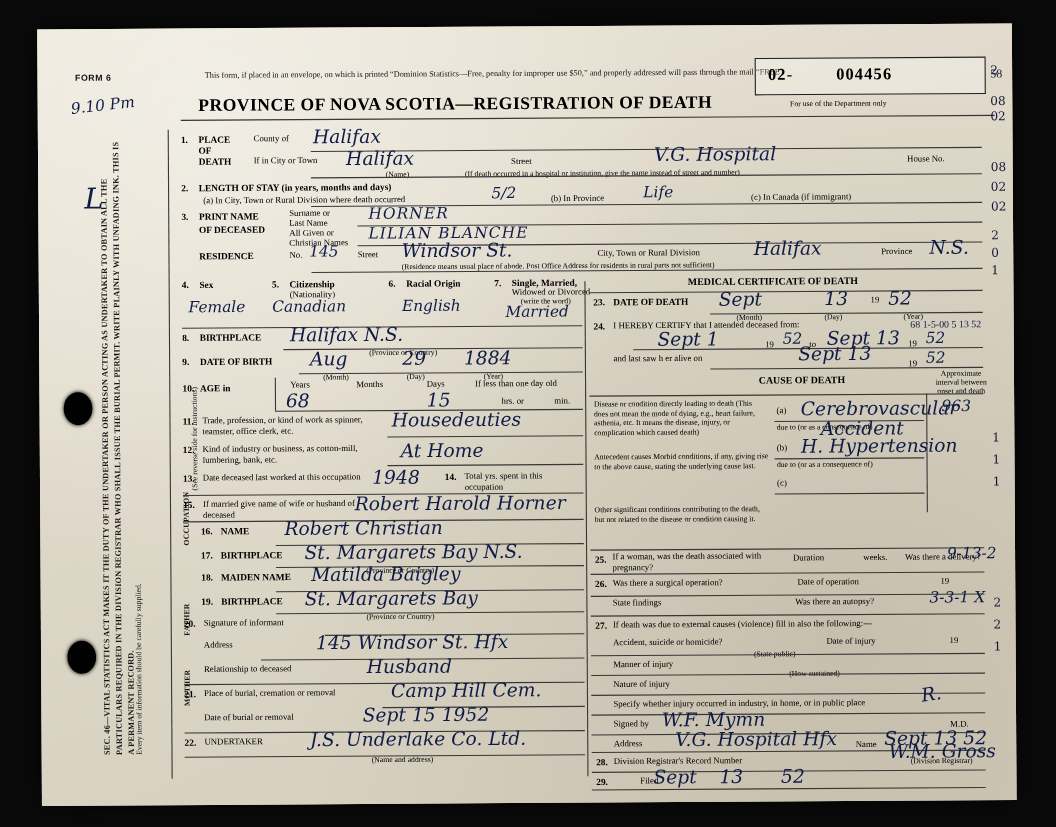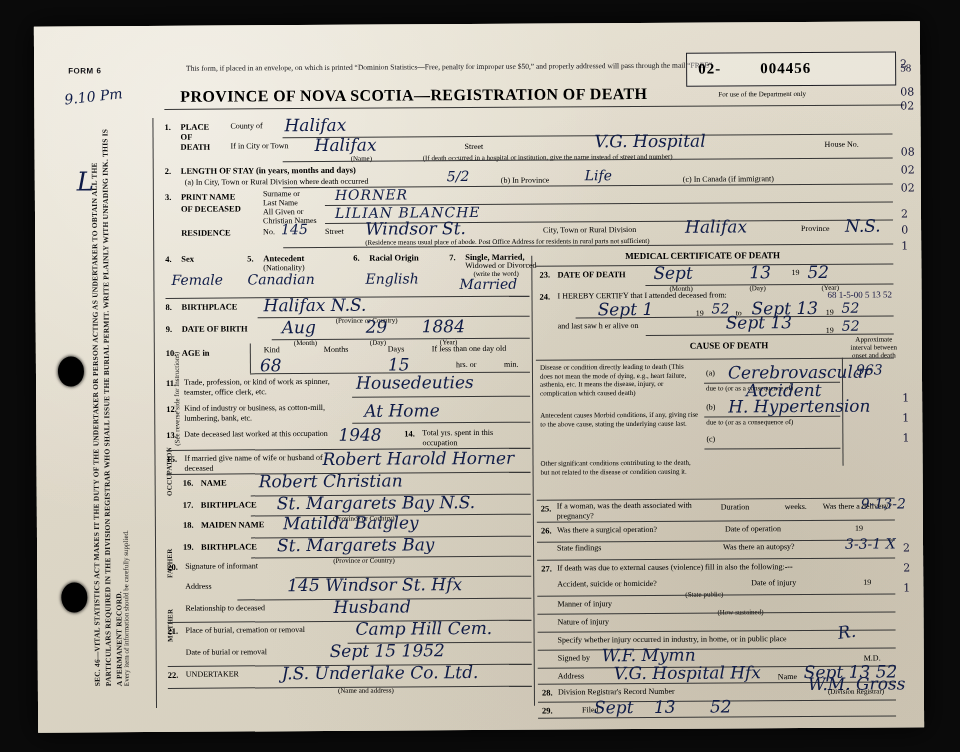--- a/index.html
+++ b/index.html
@@ -153,21 +153,21 @@
     <div class="a hand hwbig" style="left:650px;top:194px;">Halifax</div>
     <div class="a lbl2" style="left:766px;top:202px;">Province</div>
     <div class="a hand hwbig" style="left:810px;top:194px;">N.S.</div>
     <div class="rule" style="left:248px;top:222px;width:610px;"></div>
 
     <div class="a lbl" style="left:130px;top:228px;">4.</div>
     <div class="a lbl" style="left:146px;top:228px;">Sex</div>
     <div class="a hand hwmed" style="left:136px;top:246px;">Female</div>
 
     <div class="a lbl" style="left:212px;top:228px;">5.</div>
-    <div class="a lbl" style="left:228px;top:228px;">Antecedent</div>
+    <div class="a lbl" style="left:228px;top:228px;">Citizenship</div>
     <div class="a lbl2" style="left:228px;top:238px;">(Nationality)</div>
     <div class="a hand hwmed" style="left:212px;top:246px;">Canadian</div>
 
     <div class="a lbl" style="left:318px;top:228px;">6.</div>
     <div class="a lbl" style="left:334px;top:228px;">Racial Origin</div>
     <div class="a hand hwmed" style="left:330px;top:246px;">English</div>
 
     <div class="a lbl" style="left:414px;top:228px;">7.</div>
     <div class="a lbl" style="left:430px;top:228px;">Single, Married,</div>
     <div class="a lbl2" style="left:430px;top:237px;">Widowed or Divorced</div>
@@ -186,21 +186,21 @@
     <div class="a hand hwbig" style="left:246px;top:292px;">Aug</div>
     <div class="a hand hwbig" style="left:330px;top:292px;">29</div>
     <div class="a hand hwbig" style="left:386px;top:292px;">1884</div>
     <div class="rule" style="left:236px;top:314px;width:258px;"></div>
     <div class="a tiny" style="left:258px;top:314px;">(Month)</div>
     <div class="a tiny" style="left:334px;top:314px;">(Day)</div>
     <div class="a tiny" style="left:404px;top:314px;">(Year)</div>
 
     <div class="a lbl" style="left:130px;top:322px;">10.</div>
     <div class="a lbl" style="left:146px;top:322px;">AGE in</div>
-    <div class="a lbl2" style="left:228px;top:320px;">Kind</div>
+    <div class="a lbl2" style="left:228px;top:320px;">Years</div>
     <div class="a hand hwbig" style="left:224px;top:330px;">68</div>
     <div class="a lbl2" style="left:288px;top:320px;">Months</div>
     <div class="a lbl2" style="left:352px;top:320px;">Days</div>
     <div class="a hand hwbig" style="left:352px;top:330px;">15</div>
     <div class="a lbl2" style="left:396px;top:320px;">If less than one day old</div>
     <div class="a lbl2" style="left:420px;top:336px;">hrs. or</div>
     <div class="a lbl2" style="left:468px;top:336px;">min.</div>
     <div class="rule" style="left:214px;top:348px;width:280px;"></div>
     <div class="vrule" style="left:214px;top:318px;height:30px;"></div>
 

